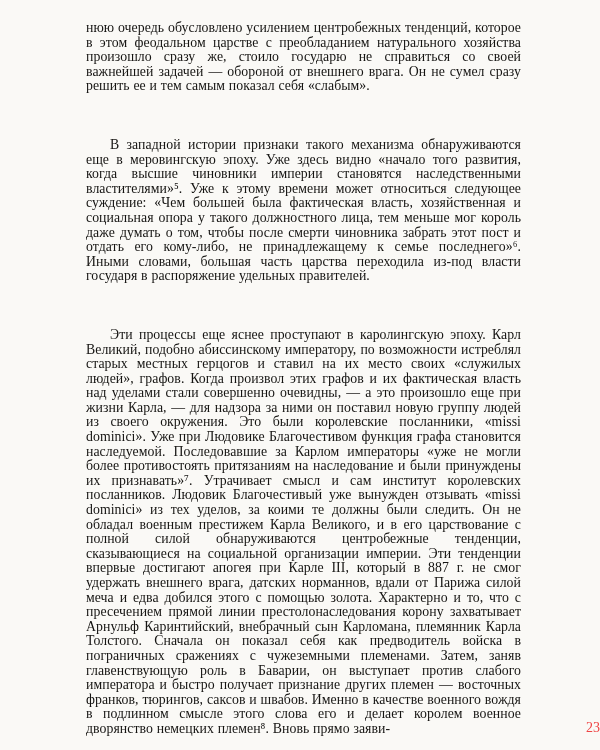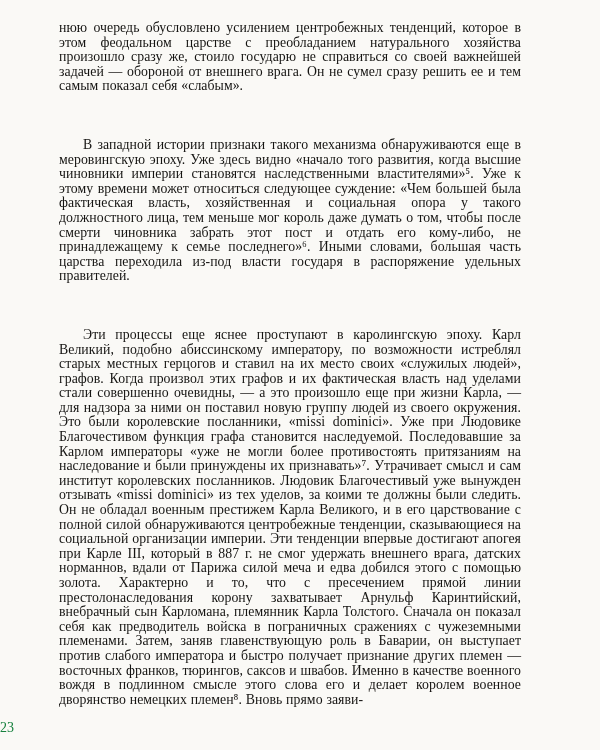--- a/index.html
+++ b/index.html
@@ -11,44 +11,44 @@
       height: 750px;
       background: #f6f5f1;
       overflow: hidden;
     }
     .page {
       position: relative;
       box-sizing: border-box;
       width: 600px;
       height: 750px;
       background: #faf9f6;
-      padding: 21px 79px 0 59px;
+      padding: 21px 79px 0 86px;
       font-family: "Liberation Serif", "DejaVu Serif", serif;
       color: #151412;
     }
     .text-block p {
       margin: 0;
       text-align: justify;
       font-size: 13.8px;
       line-height: 14.6px;
       letter-spacing: 0.05px;
       word-spacing: 0.3px;
     }
     .text-block p.indent {
       text-indent: 24px;
       margin-top: 44px;
     }
     .page-number {
       position: absolute;
       left: 0;
       right: 0;
       bottom: 14px;
-      text-align: left;
+      text-align: right;
       font-size: 14px;
-      color: #15803d;
+      color: #ef4444;
     }
   </style>
 </head>
 <body>
 
 <div class="page">
   <div class="text-block">
     <p>нюю очередь обусловлено усилением центробежных тенденций, которое в этом феодальном царстве с преобладанием натурального хозяйства произошло сразу же, стоило государю не справиться со своей важнейшей задачей — обороной от внешнего врага. Он не сумел сразу решить ее и тем самым показал себя «слабым».</p>
     <p class="indent">В западной истории признаки такого механизма обнаруживаются еще в меровингскую эпоху. Уже здесь видно «начало того развития, когда высшие чиновники империи становятся наследственными властителями»⁵. Уже к этому времени может относиться следующее суждение: «Чем большей была фактическая власть, хозяйственная и социальная опора у такого должностного лица, тем меньше мог король даже думать о том, чтобы после смерти чиновника забрать этот пост и отдать его кому-либо, не принадлежащему к семье последнего»⁶. Иными словами, большая часть царства переходила из-под власти государя в распоряжение удельных правителей.</p>
     <p class="indent">Эти процессы еще яснее проступают в каролингскую эпоху. Карл Великий, подобно абиссинскому императору, по возможности истреблял старых местных герцогов и ставил на их место своих «служилых людей», графов. Когда произвол этих графов и их фактическая власть над уделами стали совершенно очевидны, — а это произошло еще при жизни Карла, — для надзора за ними он поставил новую группу людей из своего окружения. Это были королевские посланники, «missi dominici». Уже при Людовике Благочестивом функция графа становится наследуемой. Последовавшие за Карлом императоры «уже не могли более противостоять притязаниям на наследование и были принуждены их признавать»⁷. Утрачивает смысл и сам институт королевских посланников. Людовик Благочестивый уже вынужден отзывать «missi dominici» из тех уделов, за коими те должны были следить. Он не обладал военным престижем Карла Великого, и в его царствование с полной силой обнаруживаются центробежные тенденции, сказывающиеся на социальной организации империи. Эти тенденции впервые достигают апогея при Карле III, который в 887 г. не смог удержать внешнего врага, датских норманнов, вдали от Парижа силой меча и едва добился этого с помощью золота. Характерно и то, что с пресечением прямой линии престолонаследования корону захватывает Арнульф Каринтийский, внебрачный сын Карломана, племянник Карла Толстого. Сначала он показал себя как предводитель войска в пограничных сражениях с чужеземными племенами. Затем, заняв главенствующую роль в Баварии, он выступает против слабого императора и быстро получает признание других племен — восточных франков, тюрингов, саксов и швабов. Именно в качестве военного вождя в подлинном смысле этого слова его и делает королем военное дворянство немецких племен⁸. Вновь прямо заяви-</p>

